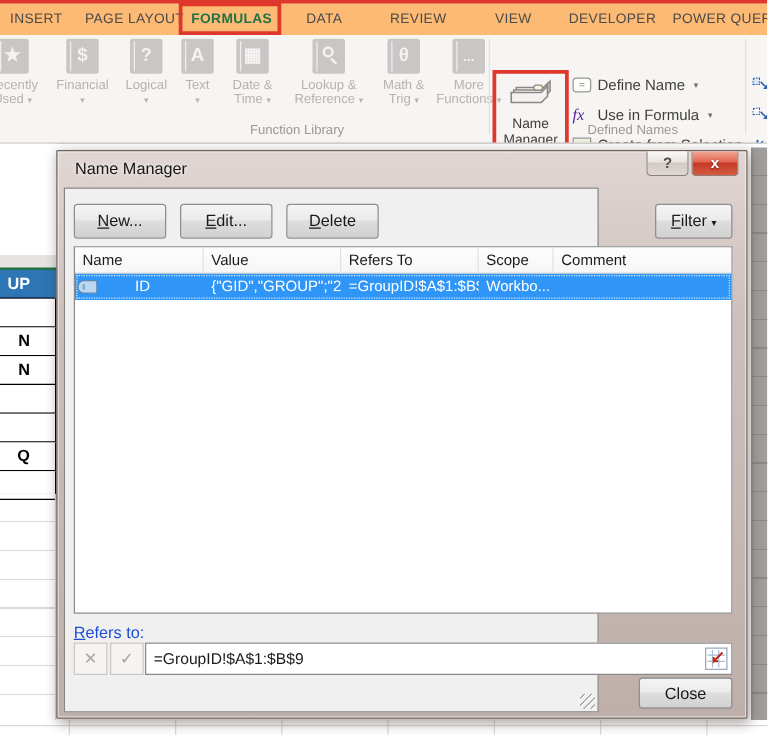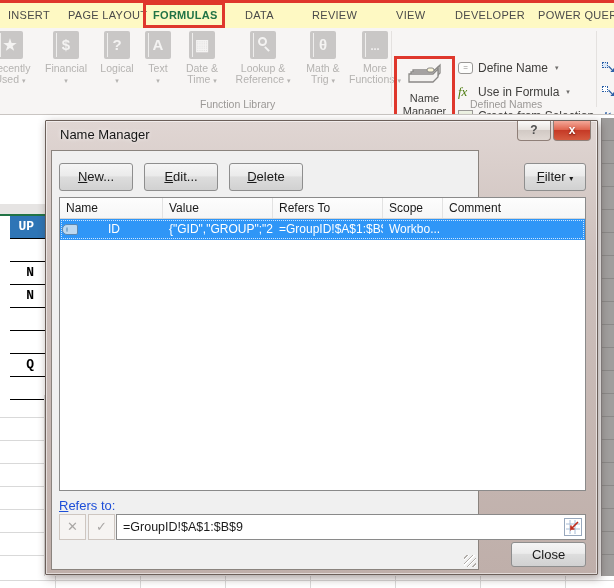--- a/index.html
+++ b/index.html
@@ -6,21 +6,21 @@
   html,body { background:#fff; }
   #stage {
     position:relative; width:614px; height:588px; overflow:hidden;
     font-family:"Liberation Sans", sans-serif; background:#fff;
   }
   
   .red-topline { position:absolute; left:0; top:0; width:614px; height:3px; background:#df372c; }
   .red-box { position:absolute; border:3px solid #df372c; z-index:30; pointer-events:none; }
 
   
-  .tabstrip { position:absolute; left:0; top:3px; width:614px; height:25px; background:#fef9c3; }
+  .tabstrip { position:absolute; left:0; top:3px; width:614px; height:25px; background:#fdba74; }
   .tab { position:absolute; top:0; height:25px; line-height:25px; font-size:11px; color:#4a4a4a; letter-spacing:.3px; white-space:nowrap; cursor:default; }
   .tab.active { color:#217346; font-weight:bold; }
 
   
   .ribbon { position:absolute; left:0; top:28px; width:614px; height:87px; background:#f7f5f4; border-bottom:1px solid #c9c5c2; overflow:hidden; }
   .grp-label { position:absolute; top:70px; font-size:10.5px; color:#9b9896; white-space:nowrap; }
   .vsep { position:absolute; top:3px; height:76px; width:1px; background:#e4e1df; }
 
   .fl-btn { position:absolute; top:3px; text-align:center; }
   .fl-ico { margin:0 auto; width:26px; height:28px; background:#c9c7c6; border-radius:2px; position:relative;
@@ -29,39 +29,39 @@
   .fl-lbl { margin-top:4px; font-size:10.5px; line-height:11px; color:#b5b3b1; }
   .dd-arrow { font-size:7px; color:#b5b3b1; }
   .mag-circle { position:absolute; left:8px; top:6px; width:9px; height:9px; border:2px solid #f4f3f2; border-radius:50%; }
   .mag-tail { position:absolute; left:16px; top:15px; width:2px; height:6px; background:#f4f3f2; transform:rotate(-45deg); }
 
   .nm-btn { position:absolute; left:397px; top:31px; width:55px; height:77px; text-align:center; cursor:pointer; }
   .nm-lbl { font-size:11px; line-height:13px; color:#3f3e3c; margin-top:3px; }
   .dn-item { position:absolute; left:458px; height:16px; display:flex; align-items:center; font-size:12px; color:#3f3e3c; white-space:nowrap; cursor:pointer; }
   .dn-ico { width:15px; height:12px; margin-right:5px; position:relative; flex:none; }
   .tag-ico { border:1px solid #9a9896; border-radius:3px; background:#fdfdfc; font-size:8px; line-height:10px; text-align:center; color:#8a8886; }
-  .fx-ico { font-family:"Liberation Serif", serif; font-style:italic; color:#4d7c0f; font-size:13px; line-height:12px; border:none; }
+  .fx-ico { font-family:"Liberation Serif", serif; font-style:italic; color:#4c1d95; font-size:13px; line-height:12px; border:none; }
   .grid-ico { border:1px solid #9a9896; background:linear-gradient(#eef2e4,#dfe7d2); }
   .grid-ico:before { content:""; position:absolute; left:0; right:0; top:3px; height:1px; background:#9a9896; }
   .grid-ico:after { content:""; position:absolute; left:7px; top:3px; bottom:0; width:1px; background:#9a9896; }
   .dn-dd { font-size:7px; color:#6f6d6b; margin-left:7px; }
 
   .fa-frag { position:absolute; left:602px; width:14px; height:14px; }
   .fa-sq { position:absolute; left:0; top:2px; width:6px; height:6px; border:1px dotted #2b5fa6; background:#dce8f7; }
   .fa-ar { position:absolute; left:5px; top:4px; color:#2b5fa6; font-size:10px; line-height:10px; font-weight:bold; }
 
   
   .fx-cancel { position:absolute; left:6px; top:127px; width:34px; height:25px; border:1px solid #dad8d6; background:#fff;
                color:#b9b7b5; font-size:14px; text-align:center; line-height:24px; }
 
   
   .ws-left { position:absolute; left:0; top:115px; width:46px; height:473px; background:#fff; z-index:1; }
   .col-head { position:absolute; left:0; top:89px; width:45px; height:12px; background:#e6e4e3; border-bottom:2px solid #217346; }
-  .cell { position:absolute; left:0; width:45px; height:23px; font-family:Liberation Mono, monospace; font-weight:bold;
-          font-size:13px; text-align:right; padding-right:20px; line-height:22px; color:#000; border-right:1px solid #000; border-bottom:1px solid #000; background:#fff;margin-left:10px; }
+  .cell { position:absolute; left:0; width:45px; height:23px; font-family:Liberation Sans, sans-serif; font-weight:bold;
+          font-size:13px; text-align:right; padding-right:20px; line-height:22px; color:#000; border-right:1px solid #000; border-bottom:1px solid #000; background:#fff; }
   .cell.blue { background:#2e75b6; color:#fff; border-right-color:#2e75b6; }
   .faint-rows { position:absolute; left:0; top:280px; width:45px; height:193px;
                 background:repeating-linear-gradient(to bottom, transparent 0px, transparent 22px, #d9d9d9 22px, #d9d9d9 23px);
                 border-right:1px solid #d9d9d9; }
   .ws-right { position:absolute; left:601px; top:118px; width:13px; height:458px; background:#a09e9d; z-index:1;
               border-left:1px solid #8b8988;
               background-image:repeating-linear-gradient(to bottom, transparent 0px, transparent 22px, #8b8988 22px, #8b8988 23px); }
   .ws-bottom { position:absolute; left:0; top:576px; width:614px; height:12px; background:#fff; z-index:1; }
   .ws-bottom .hline { position:absolute; left:0; top:4px; width:614px; height:1px; background:#d9d9d9; }
   .ws-bottom .vline { position:absolute; top:0; width:1px; height:12px; background:#d9d9d9; }

